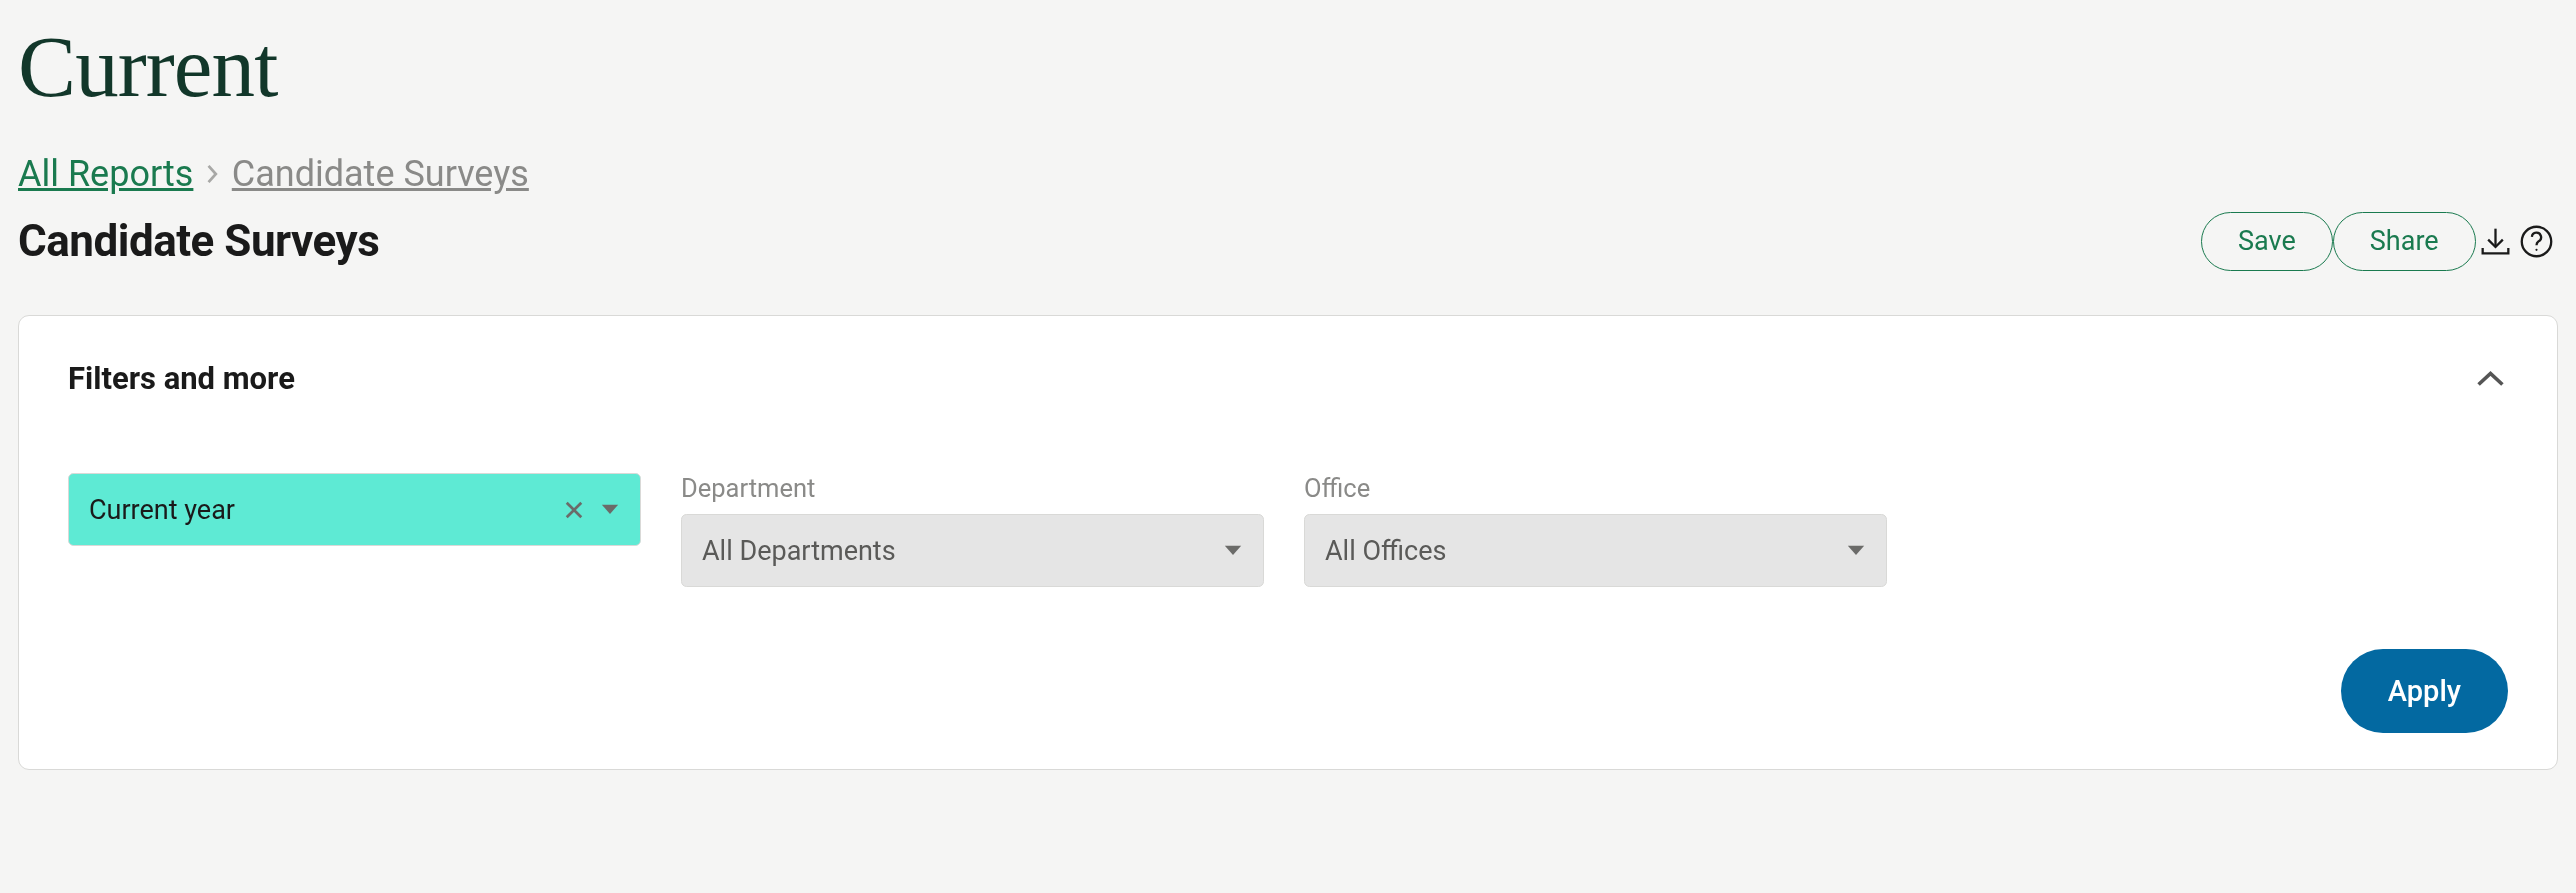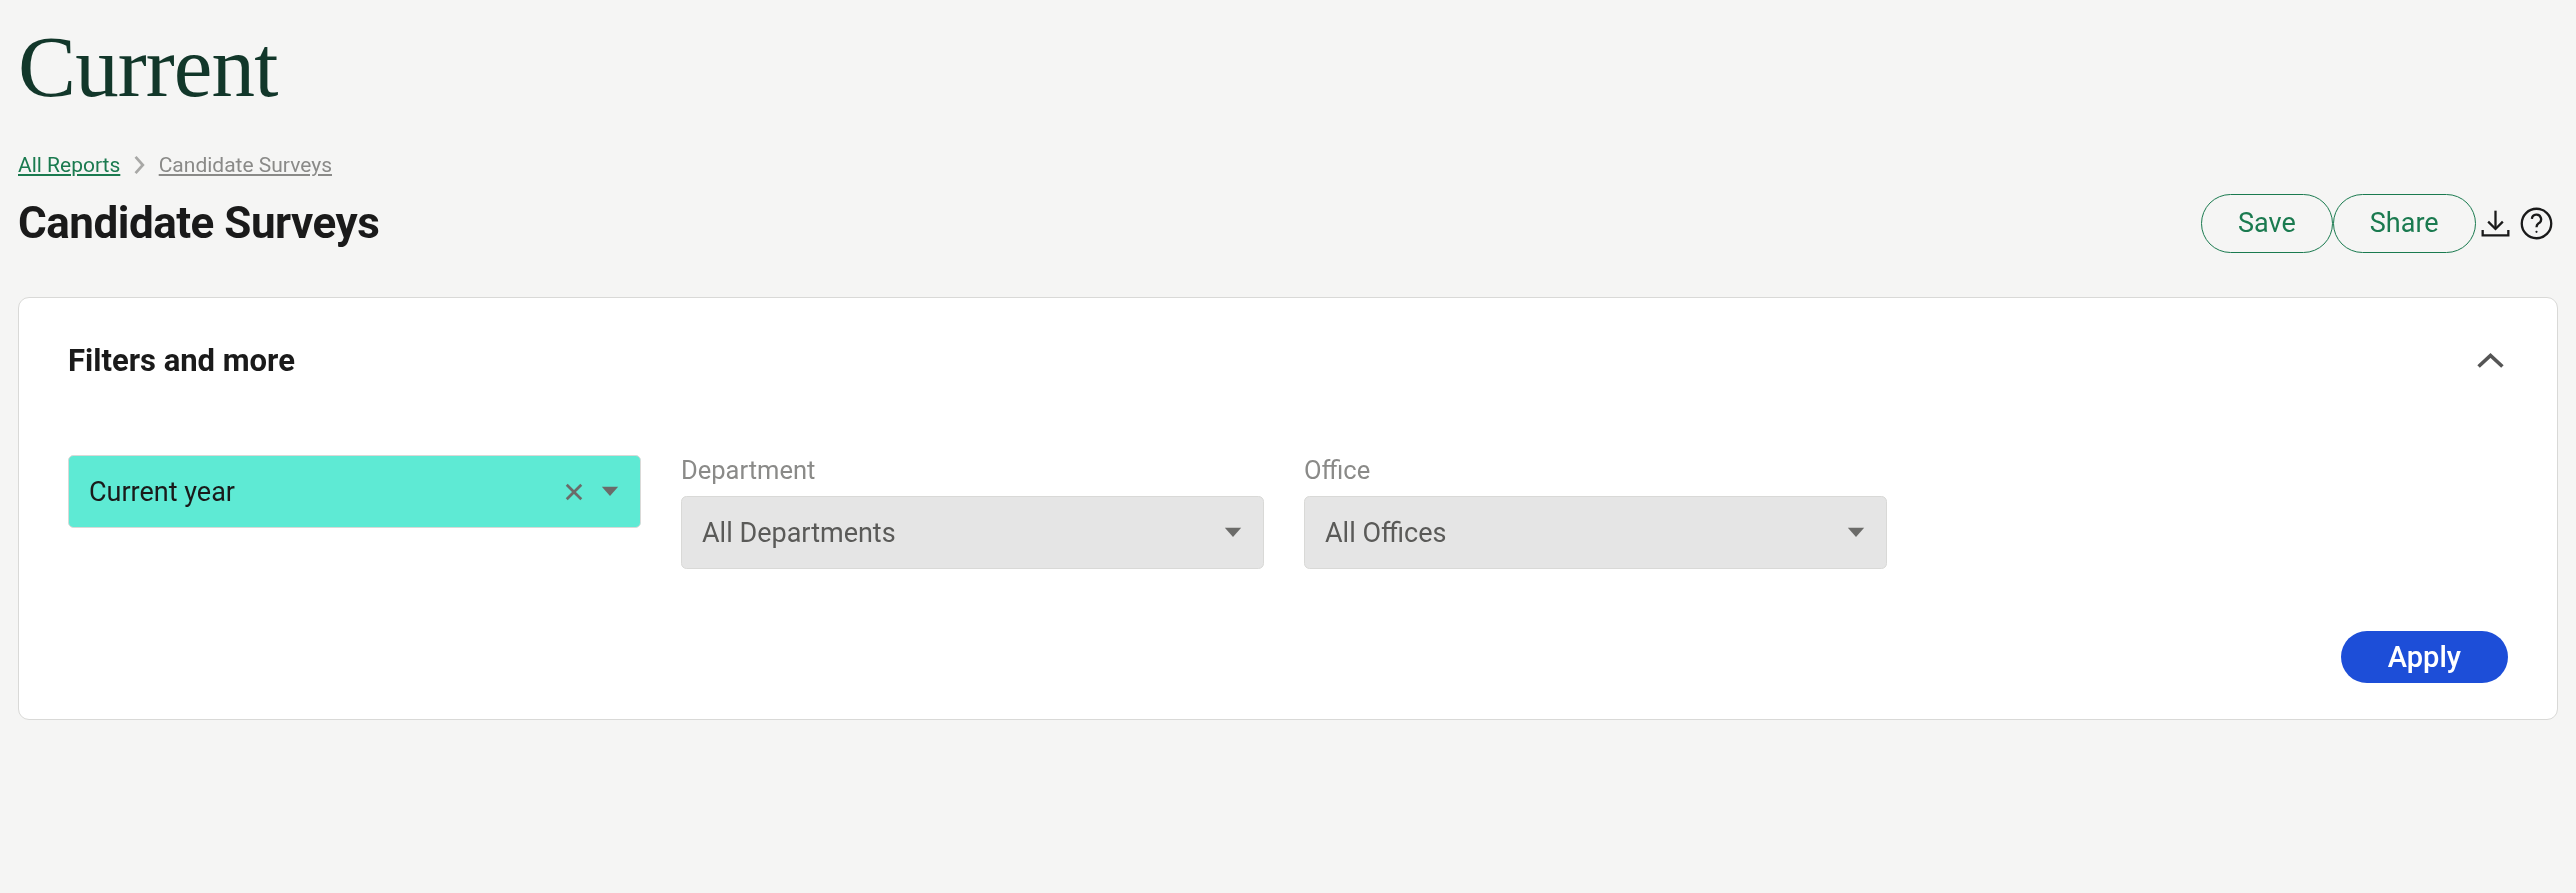--- a/index.html
+++ b/index.html
@@ -21,21 +21,21 @@
       color: #12372a;
       margin-top: 16.4px;
       margin-bottom: 36px;
       letter-spacing: -0.9px;
     }
     .breadcrumb {
       display: flex;
       align-items: center;
       gap: 11px;
       margin-bottom: 16.4px;
-      font-size: 21px;
+      font-size: 36px;
     }
     .breadcrumb-link {
       color: #1a7a4f;
       text-decoration: underline;
       cursor: pointer;
     }
     .breadcrumb-sep {
       color: #a8a8a6;
       font-size: 24px;
     }
@@ -141,25 +141,25 @@
       display: flex;
       align-items: center;
       gap: 16.4px;
       color: #6b6b69;
     }
     .filters-footer {
       display: flex;
       justify-content: flex-end;
     }
     .apply-button {
-      background: #1d4ed8;
+      background: #0369a1;
       color: #ffffff;
       border: none;
       border-radius: 909px;
-      padding: 9px 47px;
+      padding: 25px 47px;
       font-size: 29px;
       font-weight: 500;
       cursor: pointer;
       font-family: inherit;
     }
     svg {
       display: block;
     }
   </style>
 </head>

